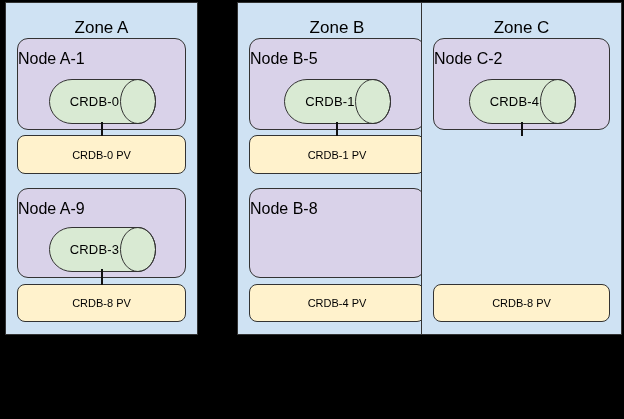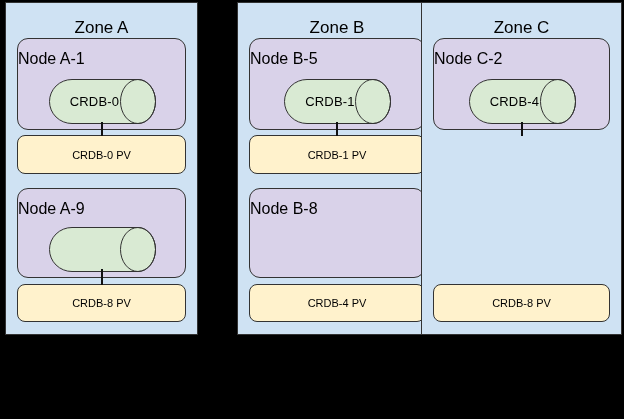--- a/index.html
+++ b/index.html
@@ -120,20 +120,21 @@
       <span>CRDB-0 PV</span>
     </div>
 
     <div class="node node-2">
       <div class="node-label">Node A-9</div>
       <div class="cylinder">
         <svg viewBox="0 0 107 45" xmlns="http://www.w3.org/2000/svg" aria-hidden="true">
           <path d="M 23 0.5 H 89 A 17.5 22 0 0 1 89 44.5 H 23 A 22.5 22 0 0 1 23 0.5 Z" fill="#d9ead3" stroke="#333333" stroke-width="1"></path>
           <ellipse cx="89" cy="22.5" rx="17.5" ry="22" fill="none" stroke="#333333" stroke-width="1"></ellipse>
         </svg>
+        <span class="cyl-label">CRDB-3</span>
       </div>
     </div>
 
     <div class="connector connector-2"></div>
 
     <div class="pv pv-2">
       <span>CRDB-8 PV</span>
     </div>
   </div>
 

